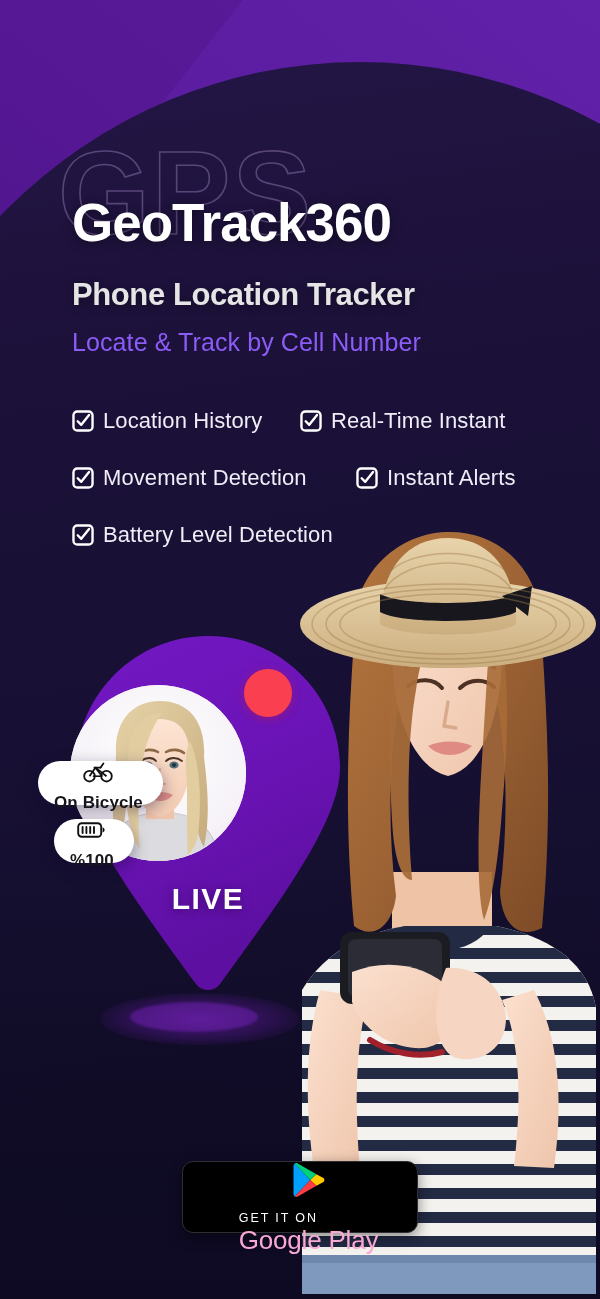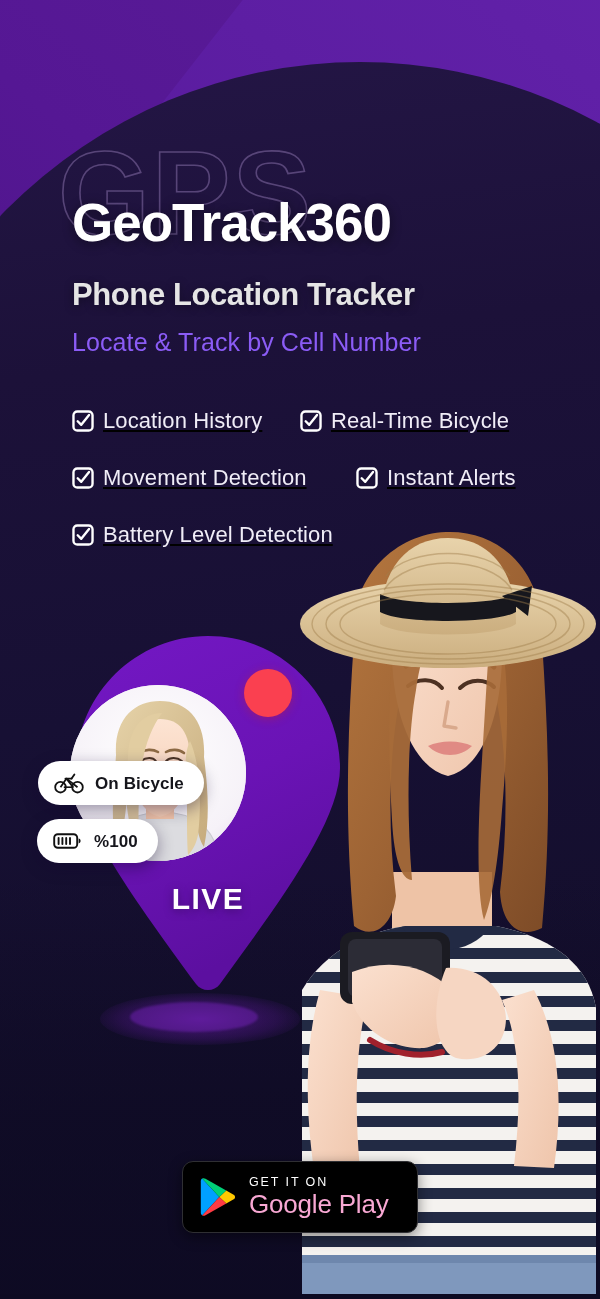--- a/index.html
+++ b/index.html
@@ -101,21 +101,20 @@
     position:absolute; left:72px; top:403px;
     width:470px;
   }
   .feature-row{
     display:flex; align-items:center;
     height:35px; margin-bottom:22px;
   }
   .feature{
     display:flex; align-items:center; gap:9px;
     white-space:nowrap;
-    text-decoration:underline;
   }
   .feature-label{
     font-size:22px; font-weight:400; color:#f0edf7;
     letter-spacing:.1px; line-height:1;
   }
   .check-icon{ width:22px; height:22px; flex:0 0 22px; display:block; }
 
   
   .photo-layer{
     position:absolute; left:296px; top:520px;
@@ -169,39 +168,41 @@
   
   .chip{
     position:absolute;
     display:flex; align-items:center;
     height:44px;
     padding:0 20px 0 16px;
     gap:11px;
     background:#ffffff;
     border-radius:22px;
     box-shadow:0 5px 16px rgba(20,6,48,.42);
+    flex-direction:column;
   }
   .chip-bicycle{ left:38px; top:761px; }
-  .chip-battery{ left:37px; top:819px; }
+  .chip-battery{ left:54px; top:819px; }
   .chip-icon{ display:block; flex:0 0 auto; }
   .chip-label{
     font-size:17px; font-weight:700; color:#16161c;
     letter-spacing:.1px; line-height:1; white-space:nowrap;
   }
 
   
   .play-badge{
     position:absolute; left:182px; top:1161px;
     width:236px; height:72px;
     background:#000000;
     border:1.5px solid #2f2f33;
     border-radius:11px;
     display:flex; align-items:center;
     padding-left:17px; gap:13px;
     box-shadow:0 4px 14px rgba(0,0,0,.45);
+    flex-direction:column;
   }
   .play-logo{ width:36px; height:40px; display:block; flex:0 0 36px; }
   .play-text{ display:flex; flex-direction:column; justify-content:center; }
   .play-small{
     font-size:12.5px; font-weight:400; color:#ffffff;
     letter-spacing:1.9px; line-height:1.15; white-space:nowrap;
   }
   .play-big{
     font-size:26px; font-weight:400; color:#f9a8d4;
     letter-spacing:-.2px; line-height:1.12; white-space:nowrap;
@@ -238,21 +239,21 @@
           <rect x="1.6" y="1.6" width="20.8" height="20.8" rx="4.2" fill="none" stroke="#ffffff" stroke-width="2.6"></rect>
           <path d="M6.2 12.3 L10.1 16.2 L18.6 5.4" fill="none" stroke="#ffffff" stroke-width="2.6" stroke-linecap="round" stroke-linejoin="round"></path>
         </svg>
         <span class="feature-label">Location History</span>
       </div>
       <div class="feature">
         <svg class="check-icon" viewBox="0 0 24 24">
           <rect x="1.6" y="1.6" width="20.8" height="20.8" rx="4.2" fill="none" stroke="#ffffff" stroke-width="2.6"></rect>
           <path d="M6.2 12.3 L10.1 16.2 L18.6 5.4" fill="none" stroke="#ffffff" stroke-width="2.6" stroke-linecap="round" stroke-linejoin="round"></path>
         </svg>
-        <span class="feature-label">Real-Time Bicycle</span>
+        <span class="feature-label">Real-Time Instant</span>
       </div>
     </div>
 
     <div class="feature-row">
       <div class="feature" style="width:284px">
         <svg class="check-icon" viewBox="0 0 24 24">
           <rect x="1.6" y="1.6" width="20.8" height="20.8" rx="4.2" fill="none" stroke="#ffffff" stroke-width="2.6"></rect>
           <path d="M6.2 12.3 L10.1 16.2 L18.6 5.4" fill="none" stroke="#ffffff" stroke-width="2.6" stroke-linecap="round" stroke-linejoin="round"></path>
         </svg>
         <span class="feature-label">Movement Detection</span>

